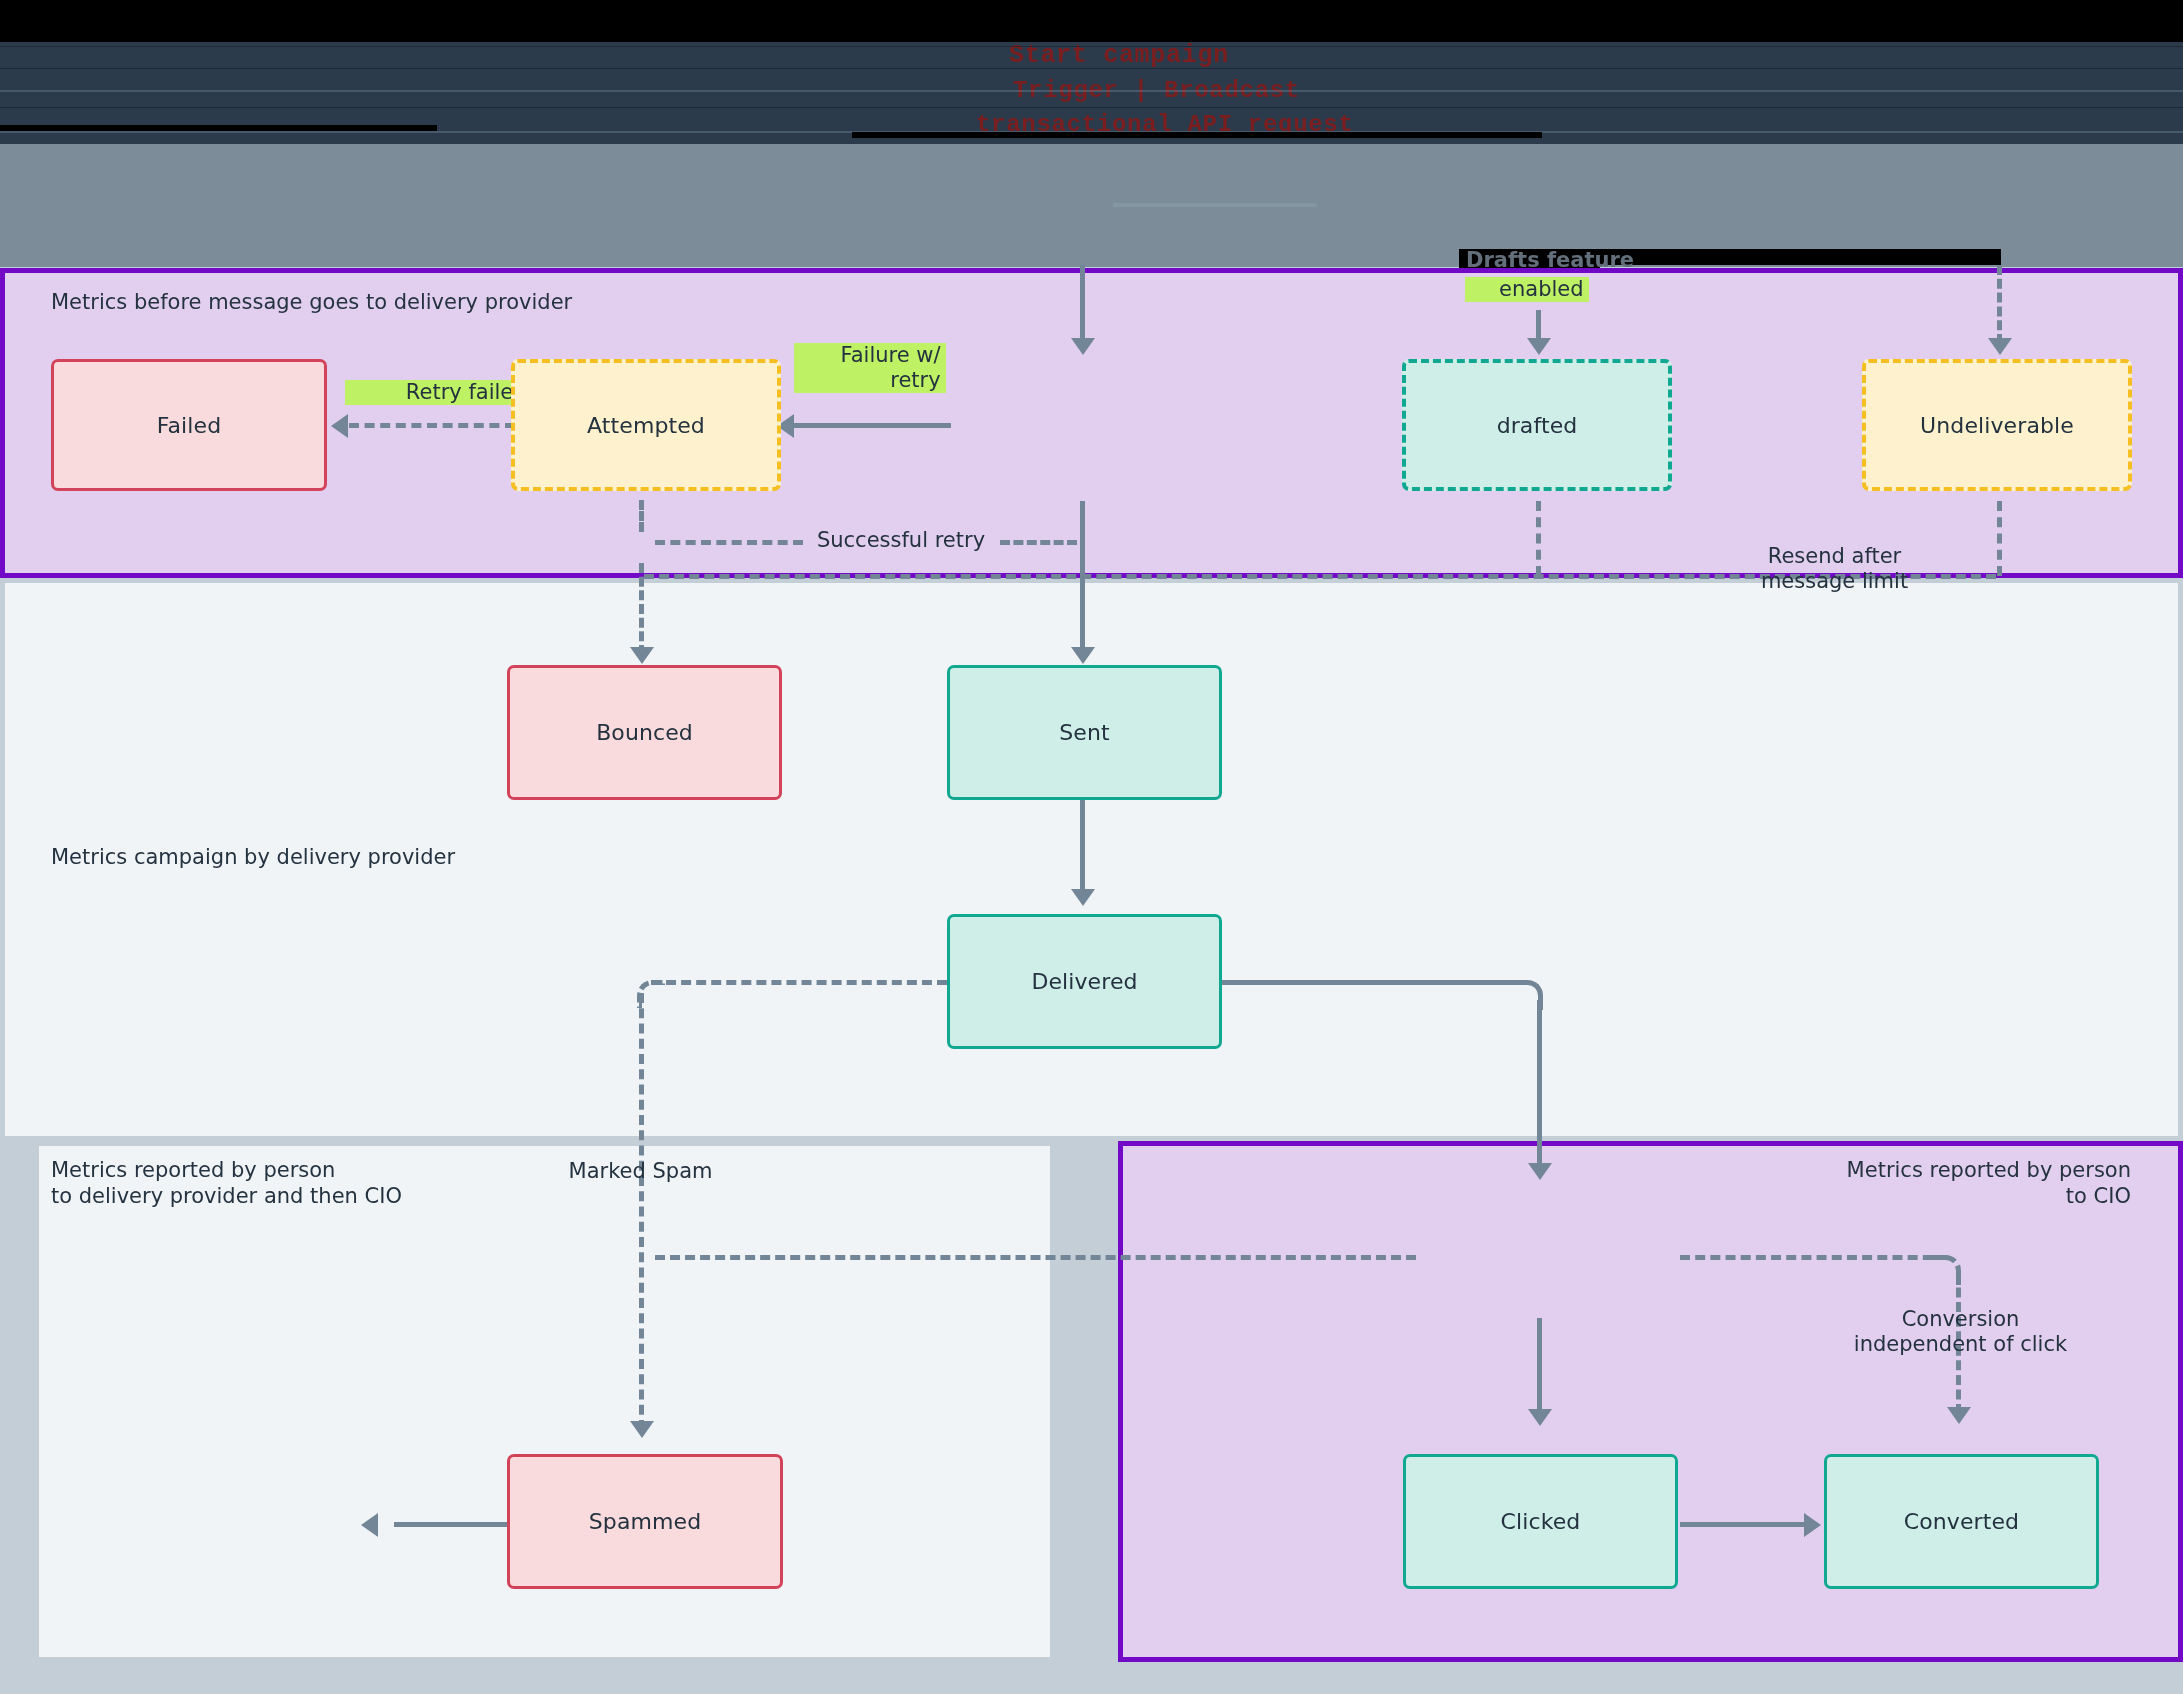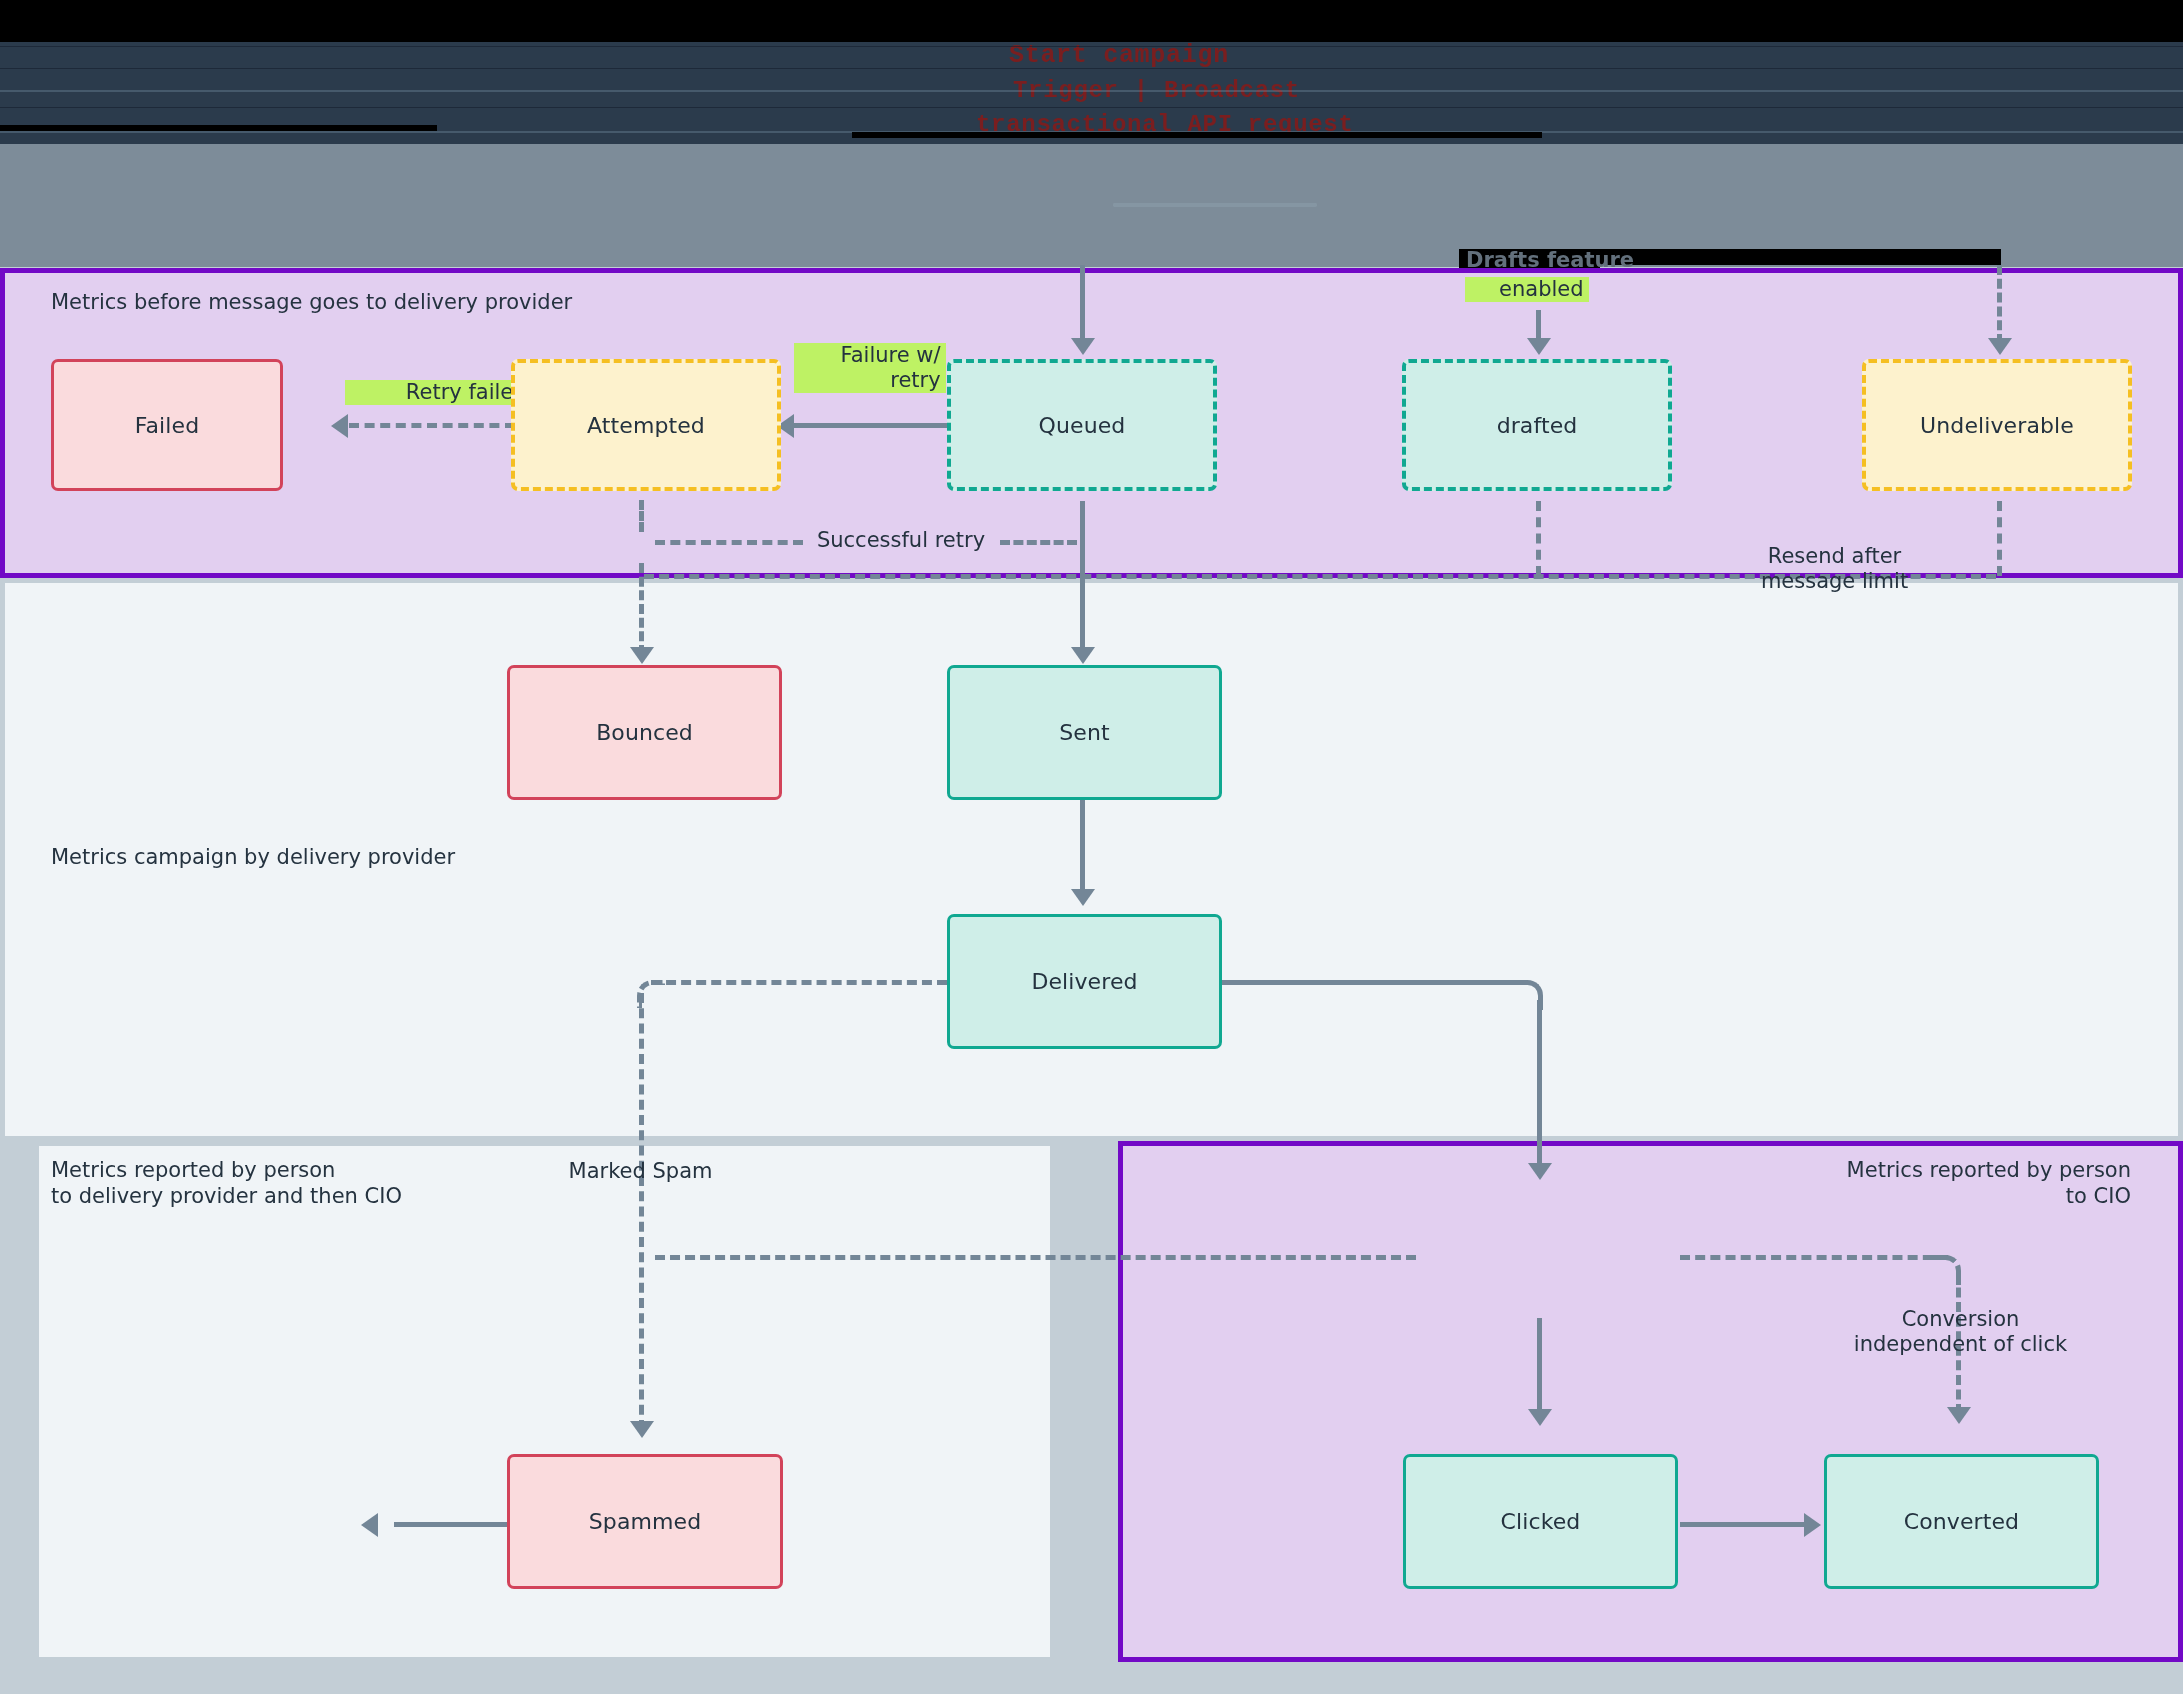--- a/index.html
+++ b/index.html
@@ -158,31 +158,28 @@
   <div class="edge h" style="left:1680px;top:1522px;width:130px;"></div>
   <div class="arrow right" style="left:1804px;top:1513px;"></div>
 
   <div class="dash-h" style="left:1680px;top:1255px;width:268px;"></div>
   <div class="corner" style="left:1931px;top:1255px;width:30px;height:30px;border-right:5px dashed #738697;border-top:5px dashed #738697;border-top-right-radius:15.5px;"></div>
   <div class="dash-v" style="left:1956px;top:1273px;height:141px;"></div>
   <div class="elabel" style="left:1809px;top:1307px;width:303px;">Conversion
 independent of click</div>
   <div class="arrow down" style="left:1947px;top:1407px;"></div>
 
-  <div class="node red" style="left:51px;top:359px;width:232px;height:132px;">
+  <div class="node red" style="left:51px;top:359px;width:276px;height:132px;">
     <span>Failed</span>
   </div>
 
   <div class="node yellow-dash" style="left:511px;top:359px;width:270px;height:132px;">
     <span>Attempted</span>
   </div>
 
-  <div class="node teal-dash" style="left:947px;top:359px;width:270px;height:132px;">
-    <span>Queued</span>
-  </div>
 
   <div class="node teal-dash" style="left:1402px;top:359px;width:270px;height:132px;">
     <span>drafted</span>
   </div>
 
   <div class="node yellow-dash" style="left:1862px;top:359px;width:270px;height:132px;">
     <span>Undeliverable</span>
   </div>
 
   <div class="node red" style="left:507px;top:665px;width:275px;height:135px;">

